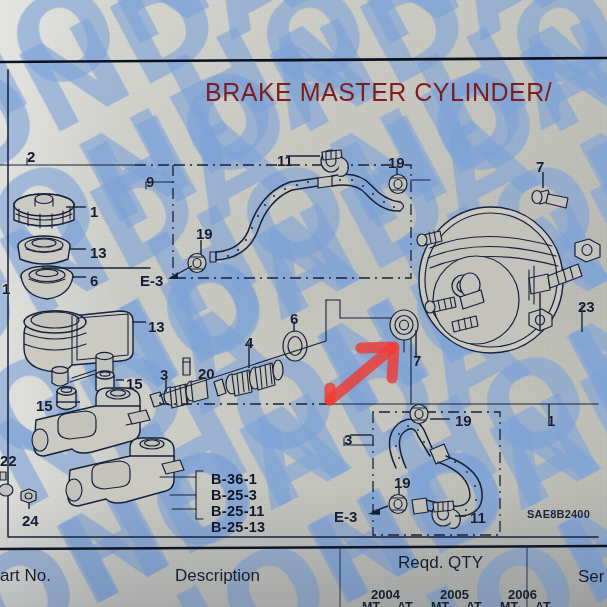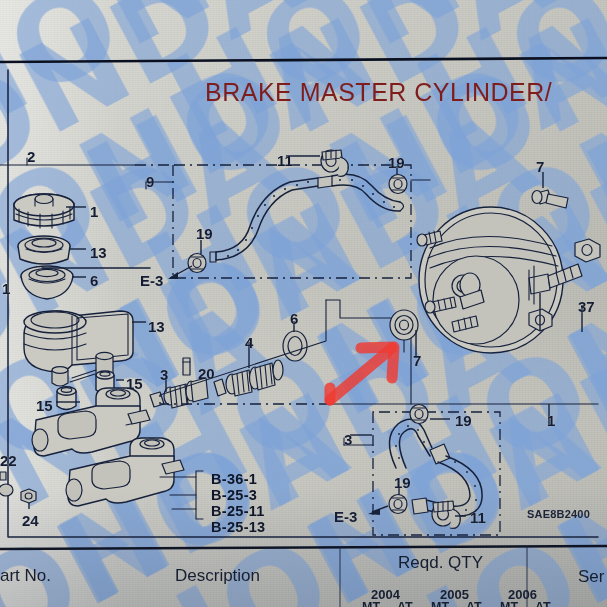--- a/index.html
+++ b/index.html
@@ -476,21 +476,21 @@
       <div class="lbl" style="left: 198px; top: 365px;">20</div>
       <div class="lbl" style="left: 245px; top: 334px;">4</div>
       <div class="lbl" style="left: 290px; top: 310px;">6</div>
       <div class="lbl" style="left: 0px; top: 452px;">22</div>
       <div class="lbl" style="left: 22px; top: 512px;">24</div>
       <div class="lbl" style="left: 146px; top: 173px;">9</div>
       <div class="lbl" style="left: 277px; top: 152px;">11</div>
       <div class="lbl" style="left: 388px; top: 154px;">19</div>
       <div class="lbl" style="left: 196px; top: 225px;">19</div>
       <div class="lbl" style="left: 536px; top: 158px;">7</div>
-      <div class="lbl" style="left: 578px; top: 298px;">37</div>
+      <div class="lbl" style="left: 578px; top: 298px;">23</div>
       <div class="lbl" style="left: 413px; top: 352px;">7</div>
       <div class="lbl" style="left: 547px; top: 412px;">1</div>
       <div class="lbl" style="left: 344px; top: 431px;">3</div>
       <div class="lbl" style="left: 455px; top: 412px;">19</div>
       <div class="lbl" style="left: 394px; top: 474px;">19</div>
       <div class="lbl" style="left: 470px; top: 509px;">11</div>
     </div>
   <div id="ref-layer">
       <div class="lbl e3" style="left: 140px; top: 272px;">E-3</div>
       <div class="lbl e3" style="left: 334px; top: 508px;">E-3</div>

